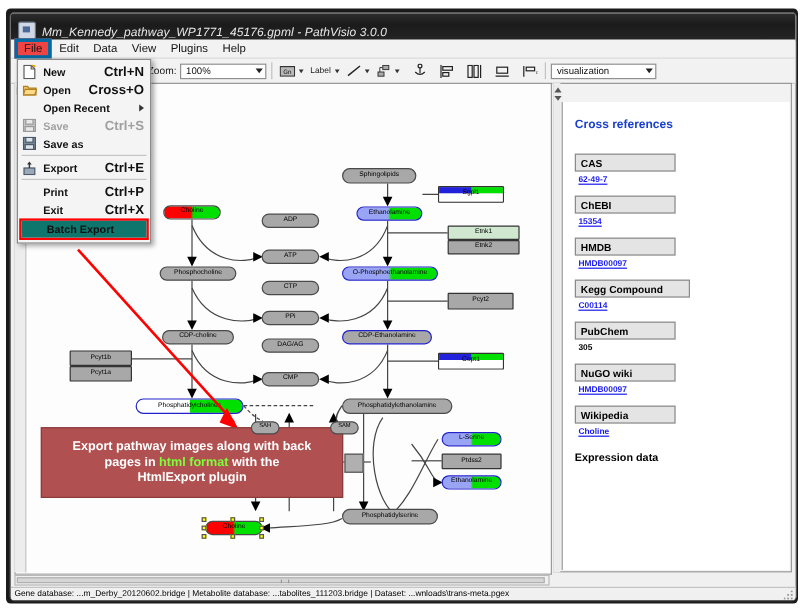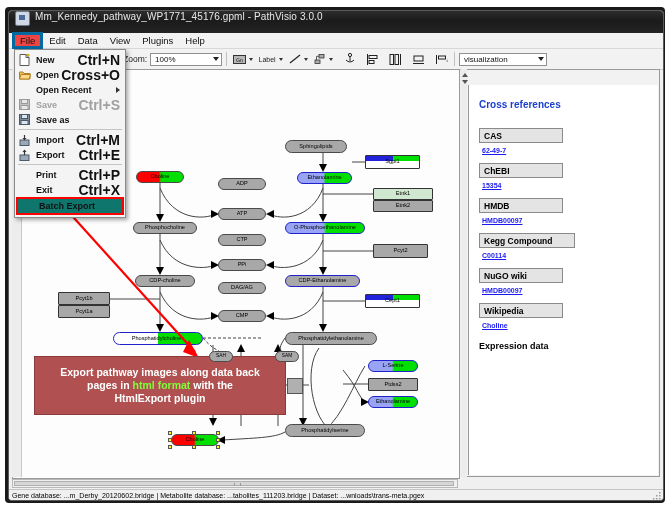--- a/index.html
+++ b/index.html
@@ -24,21 +24,21 @@
     position:absolute;left:8px;top:10px;width:654px;height:489px;
     background:#f0f0f0;border:1px solid #5a5a5a;border-radius:4px;
     overflow:hidden;
   }
 
   
   .titlebar{
     position:absolute;left:0;top:0;width:654px;height:22px;
     background:linear-gradient(180deg,#2c2c2c 0%,#1b1b1b 45%,#242424 100%);
     border-bottom:1px solid #000;
-    display:flex;align-items:flex-start;
+    display:flex;align-items:flex-end;font-style:italic;
   }
   .title-icon{
     width:13px;height:13px;margin-left:6px;margin-right:5px;
     background:#cfd8e4;border:1px solid #6a7888;border-radius:2px;
     position:relative;flex:none;
   }
   .title-icon:after{
     content:"";position:absolute;left:3px;top:3px;width:6px;height:5px;
     background:#4a6a9a;
   }
@@ -95,21 +95,21 @@
     box-shadow:2px 2px 4px rgba(0,0,0,.35);
     z-index:60;padding:2px 0;
   }
   .dd-row{
     display:flex;align-items:center;height:15px;position:relative;
     padding-left:2px;font-size:9px;color:#111;font-weight:bold;
   }
   .dd-row.disabled{color:#a0a0a0;}
   .dd-ico{width:15px;height:13px;flex:none;display:flex;align-items:center;justify-content:center;}
   .dd-lbl{flex:1;padding-left:4px;}
-  .dd-acc{font-size:14px;color:#111;padding-right:5px;}
+  .dd-acc{font-size:11px;color:#111;padding-right:5px;}
   .dd-row.disabled .dd-acc{color:#a0a0a0;}
   .dd-sub{
     width:0;height:0;border-top:3px solid transparent;border-bottom:3px solid transparent;
     border-left:4px solid #333;margin-right:5px;
   }
   .dd-sep{height:1px;background:#c4c4c4;margin:2px 3px;}
   .dd-highlight{
     border:2px solid #ff0000;margin:0 1px;
   }
   .dd-highlight .dd-row{background:#0f766e;height:14px;}
@@ -562,21 +562,21 @@
         </div>
 
         <div style="position:absolute;left:274px;top:308px;width:14px;height:14px;background:#b0b0b0;border:1px solid #555;z-index:31;"></div>
 
         <svg width="446" height="408" style="position:absolute;left:0;top:0;z-index:29;pointer-events:none;">
           <line x1="52" y1="138" x2="182" y2="282" stroke="#ff0000" stroke-width="2.2"></line>
           <polygon points="176,270 186,288 170,282" fill="#ff0000"></polygon>
         </svg>
 
         <div class="callout">
-          <div class="callout-line">Export pathway images along data back</div>
+          <div class="callout-line">Export pathway images along with back</div>
           <div class="callout-line"><span>pages in </span><span class="hl-green">html format</span><span> with the</span></div>
           <div class="callout-line">HtmlExport plugin</div>
         </div>
       </div>
     </div>
 
     <div class="vrule"></div>
 
     <div class="dropdown">
       <div class="dd-row">
@@ -627,31 +627,20 @@
         <span class="dd-lbl">Save as</span>
         <span class="dd-acc"></span>
       </div>
 
       <div class="dd-sep"></div>
 
       <div class="dd-row">
         <span class="dd-ico">
           <svg width="11" height="12" viewBox="0 0 11 12">
               <rect x="1" y="6" width="9" height="5.5" fill="#9aa8b8" stroke="#4a5a6a"></rect>
-              <path d="M5.5 1 V5" stroke="#333" stroke-width="1.2"></path>
-              <polygon points="3.5,4 7.5,4 5.5,6.5" fill="#333"></polygon>
-            </svg>
-        </span>
-        <span class="dd-lbl">Import</span>
-        <span class="dd-acc">Ctrl+M</span>
-      </div>
-      <div class="dd-row">
-        <span class="dd-ico">
-          <svg width="11" height="12" viewBox="0 0 11 12">
-              <rect x="1" y="6" width="9" height="5.5" fill="#9aa8b8" stroke="#4a5a6a"></rect>
               <path d="M5.5 6 V2" stroke="#333" stroke-width="1.2"></path>
               <polygon points="3.5,3 7.5,3 5.5,0.5" fill="#333"></polygon>
             </svg>
         </span>
         <span class="dd-lbl">Export</span>
         <span class="dd-acc">Ctrl+E</span>
       </div>
 
       <div class="dd-sep"></div>
 
@@ -692,20 +681,24 @@
         <div class="xref-block">
           <div class="xref-head">HMDB</div>
           <div class="xref-val">HMDB00097</div>
         </div>
 
         <div class="xref-block">
           <div class="xref-head" style="width:96px;">Kegg Compound</div>
           <div class="xref-val">C00114</div>
         </div>
 
+        <div class="xref-block">
+          <div class="xref-head">PubChem</div>
+          <div class="xref-val plain">305</div>
+        </div>
 
         <div class="xref-block">
           <div class="xref-head">NuGO wiki</div>
           <div class="xref-val">HMDB00097</div>
         </div>
 
         <div class="xref-block">
           <div class="xref-head">Wikipedia</div>
           <div class="xref-val">Choline</div>
         </div>

